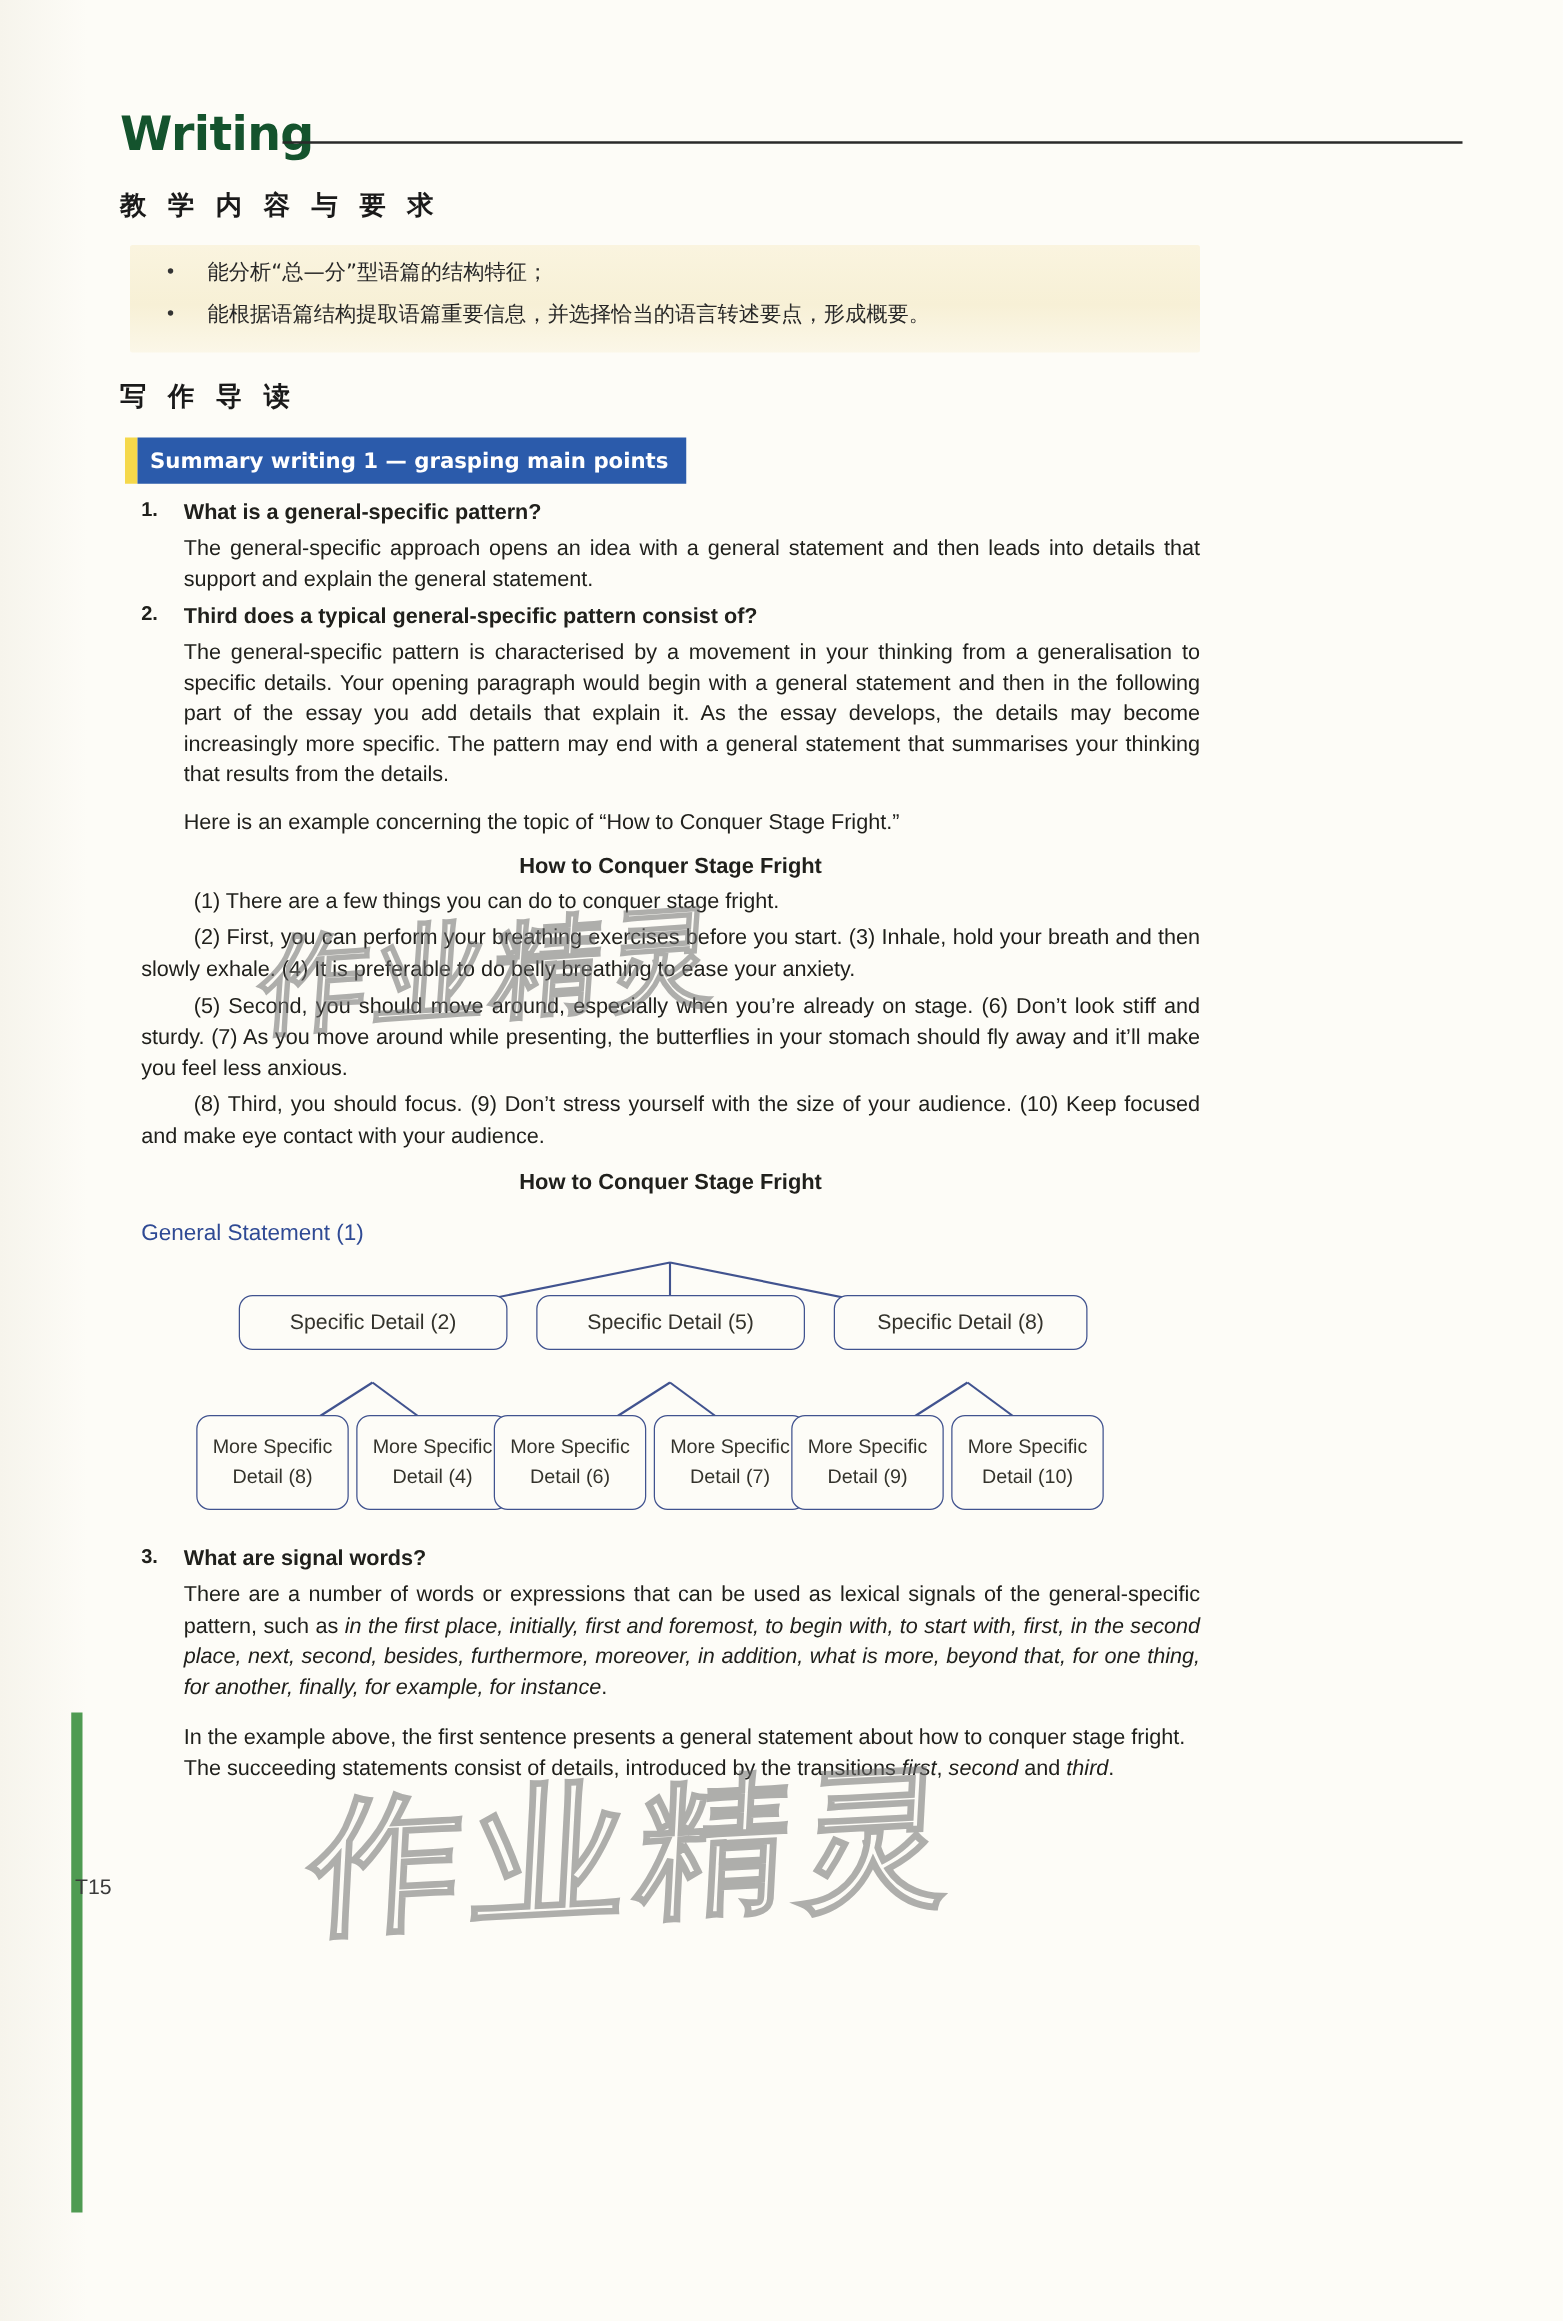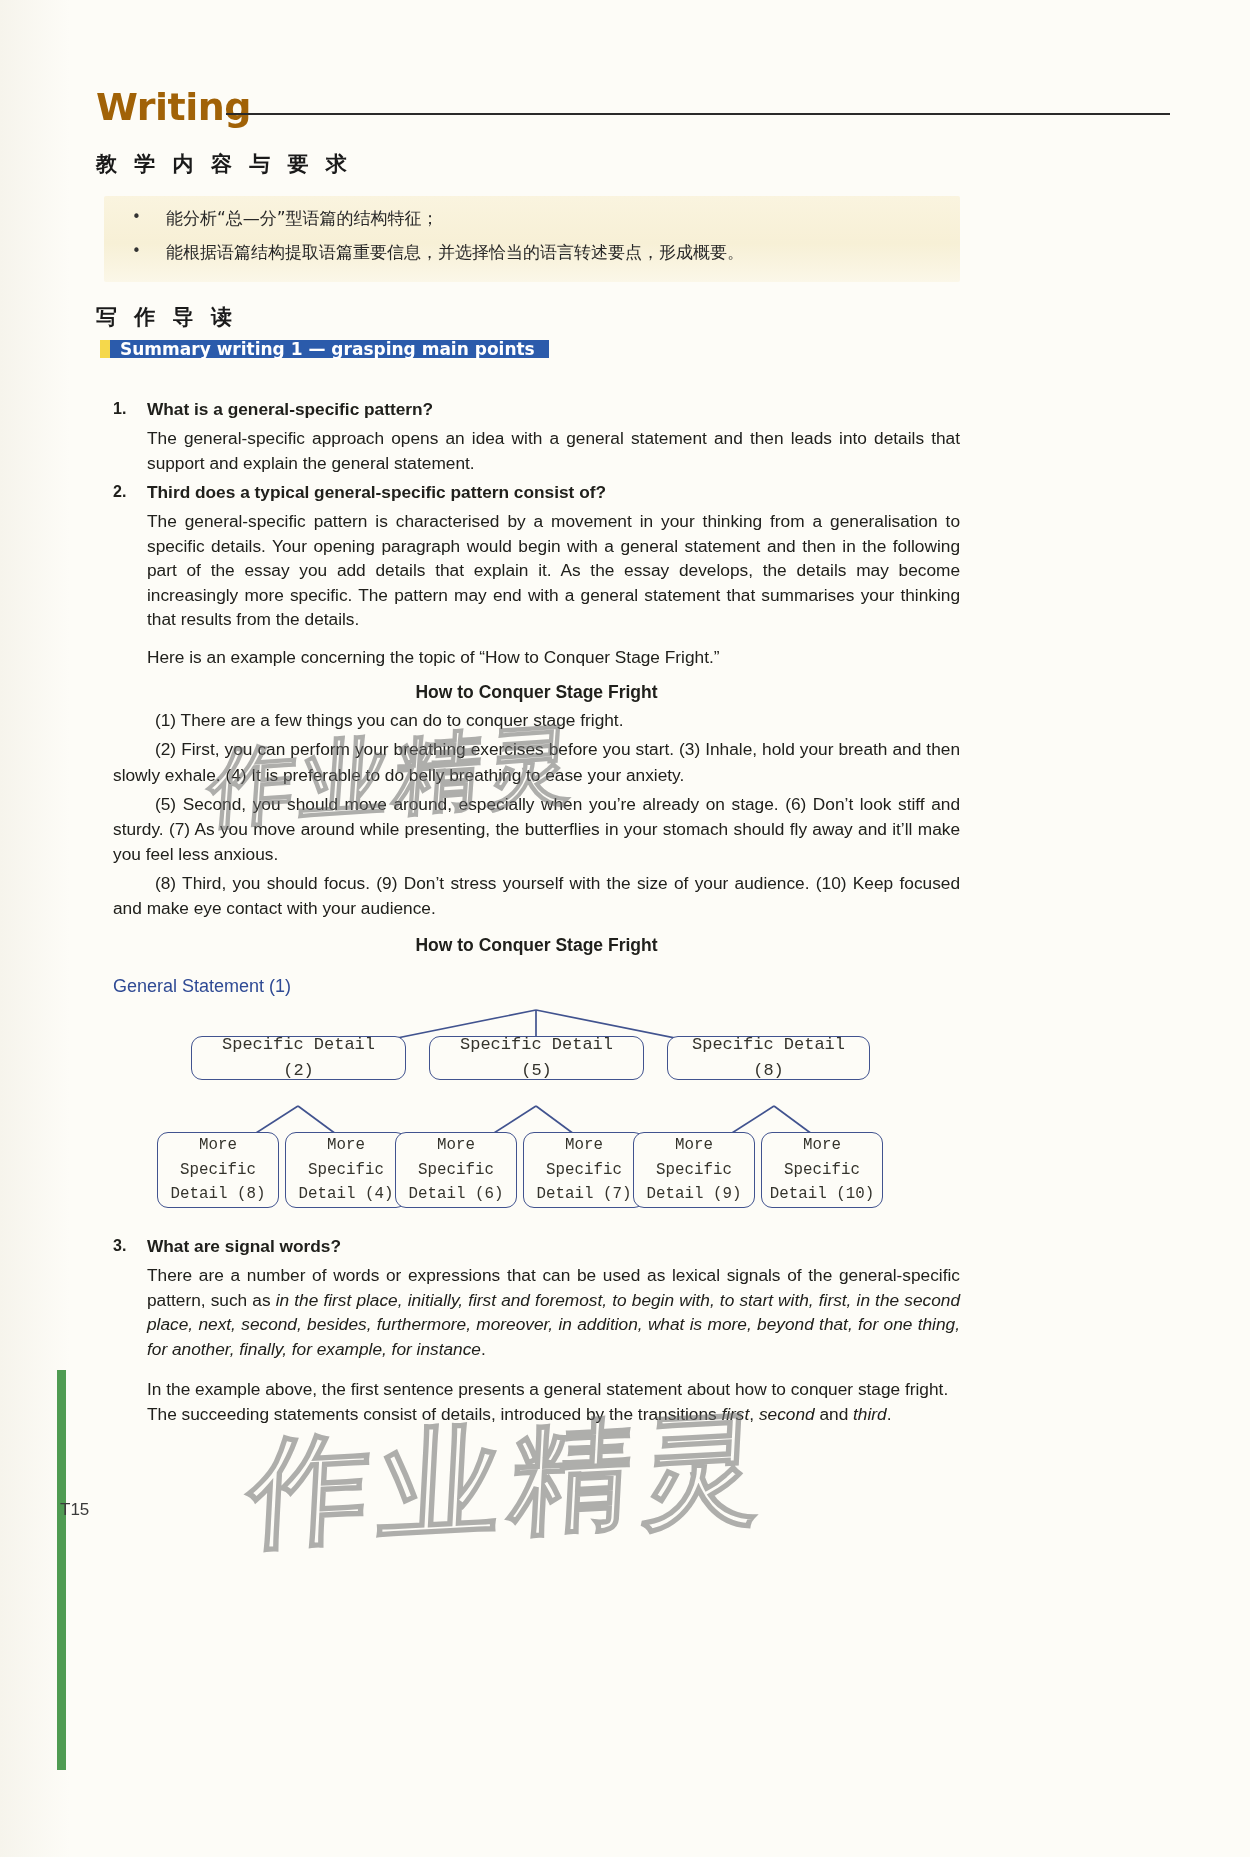--- a/index.html
+++ b/index.html
@@ -41,21 +41,21 @@
     position: absolute;
     left: 96px;
     top: 88px;
     right: 80px;
     height: 50px;
   }
   .header-title {
     font-family: "DejaVu Sans", sans-serif;
     font-weight: bold;
     font-size: 38px;
-    color: #a16207;
+    color: #14532d;
     letter-spacing: -0.5px;
     line-height: 1;
     display: inline-block;
     vertical-align: middle;
     text-align: right;
   }
   .header-rule {
     position: absolute;
     left: 130px;
     right: 0;
@@ -104,22 +104,22 @@
     font-size: 15px;
     color: #333;
     line-height: 1.3;
   }
   .obj-text { flex: 1; }
 
   
   .banner {
     position: absolute;
     left: 100px;
-    top: 340px;
-    height: 18px;
+    top: 350px;
+    height: 37px;
     display: flex;
     align-items: stretch;
     border-radius: 13px;
   }
   .banner-tab {
     width: 10px;
     background: #f5d84b;
   }
   .banner-body {
     background: #2b5bab;
@@ -228,21 +228,20 @@
     background: #fdfcf7;
     color: #34332c;
     display: flex;
     flex-direction: column;
     align-items: center;
     justify-content: center;
     text-align: center;
     font-size: 16.5px;
     line-height: 1.55;
     box-sizing: border-box;
-    font-family: Liberation Mono, monospace;
   }
   .node.lvl1 {
     height: 44px;
     font-size: 17px;
     padding: 0 10px;
   }
   .node.lvl2 {
     height: 76px;
     font-size: 15.8px;
     padding: 0 6px;

